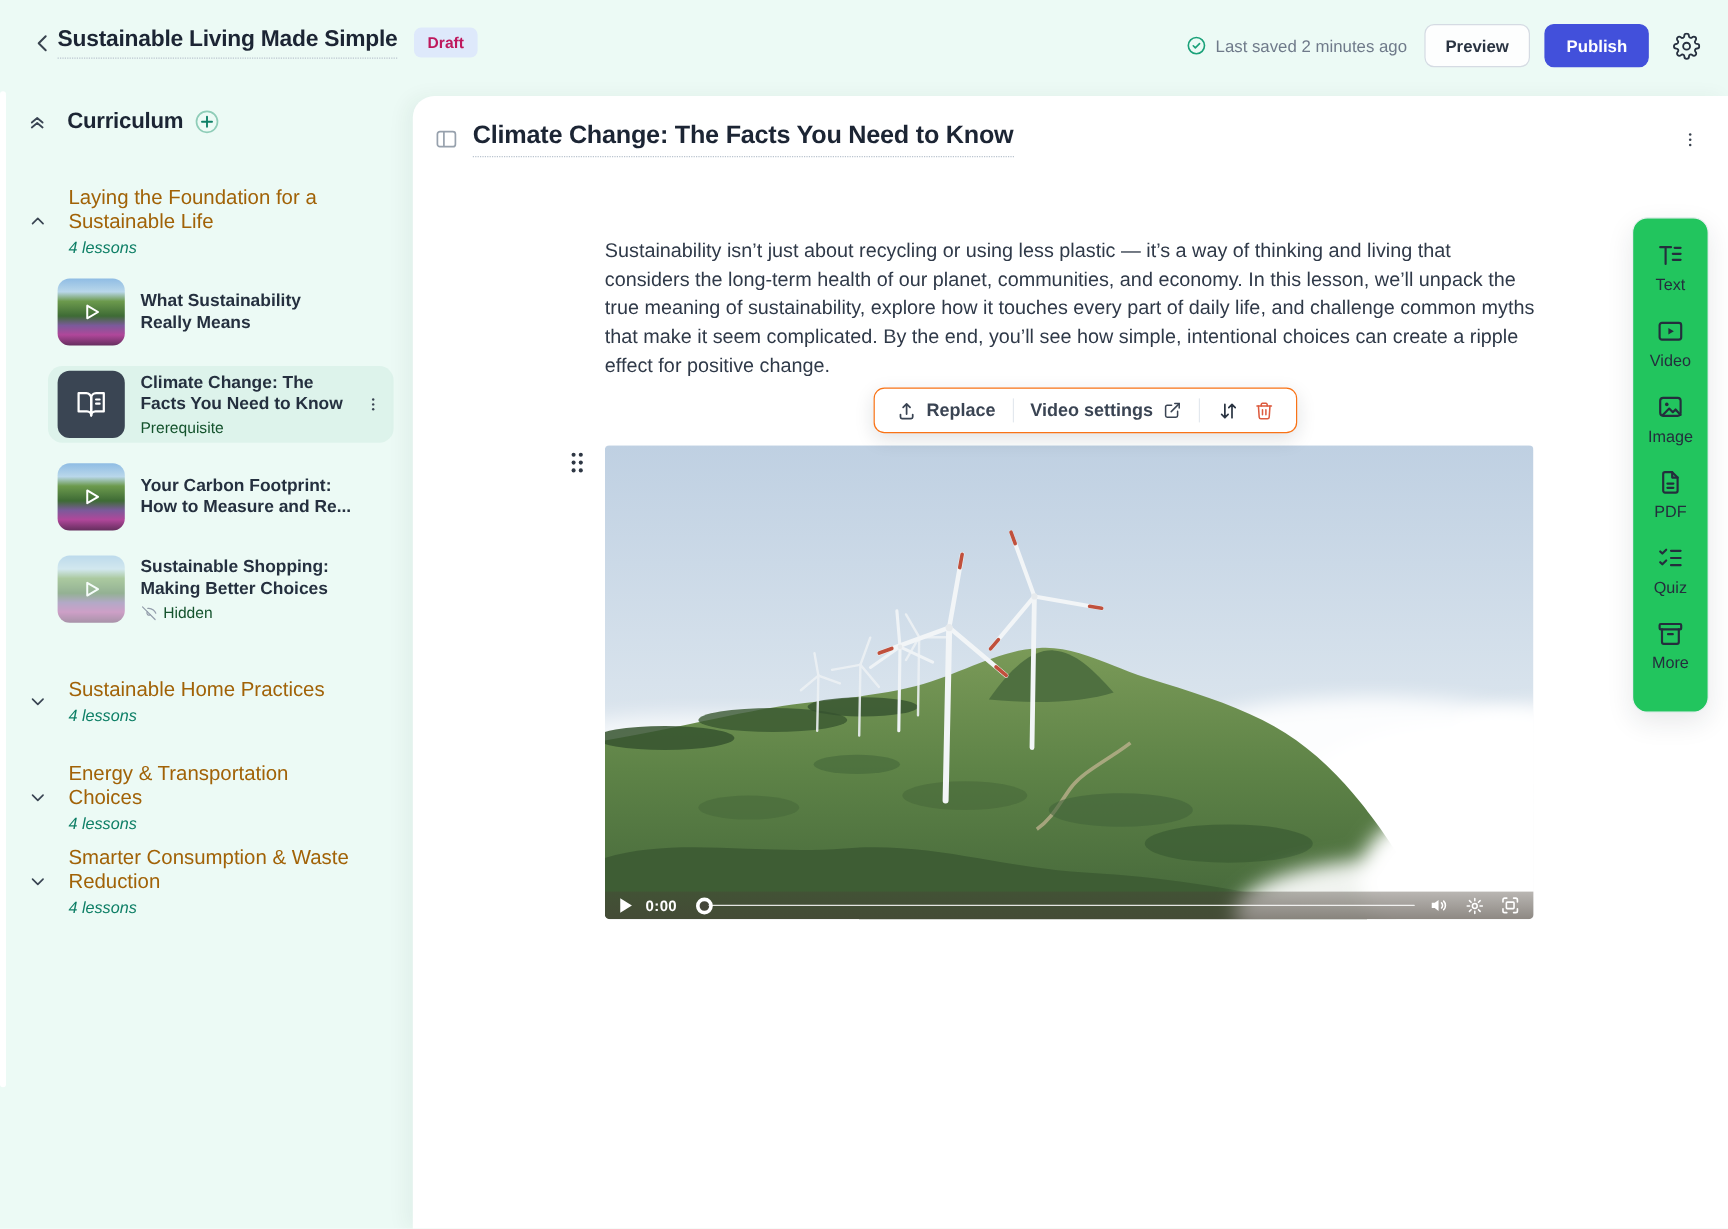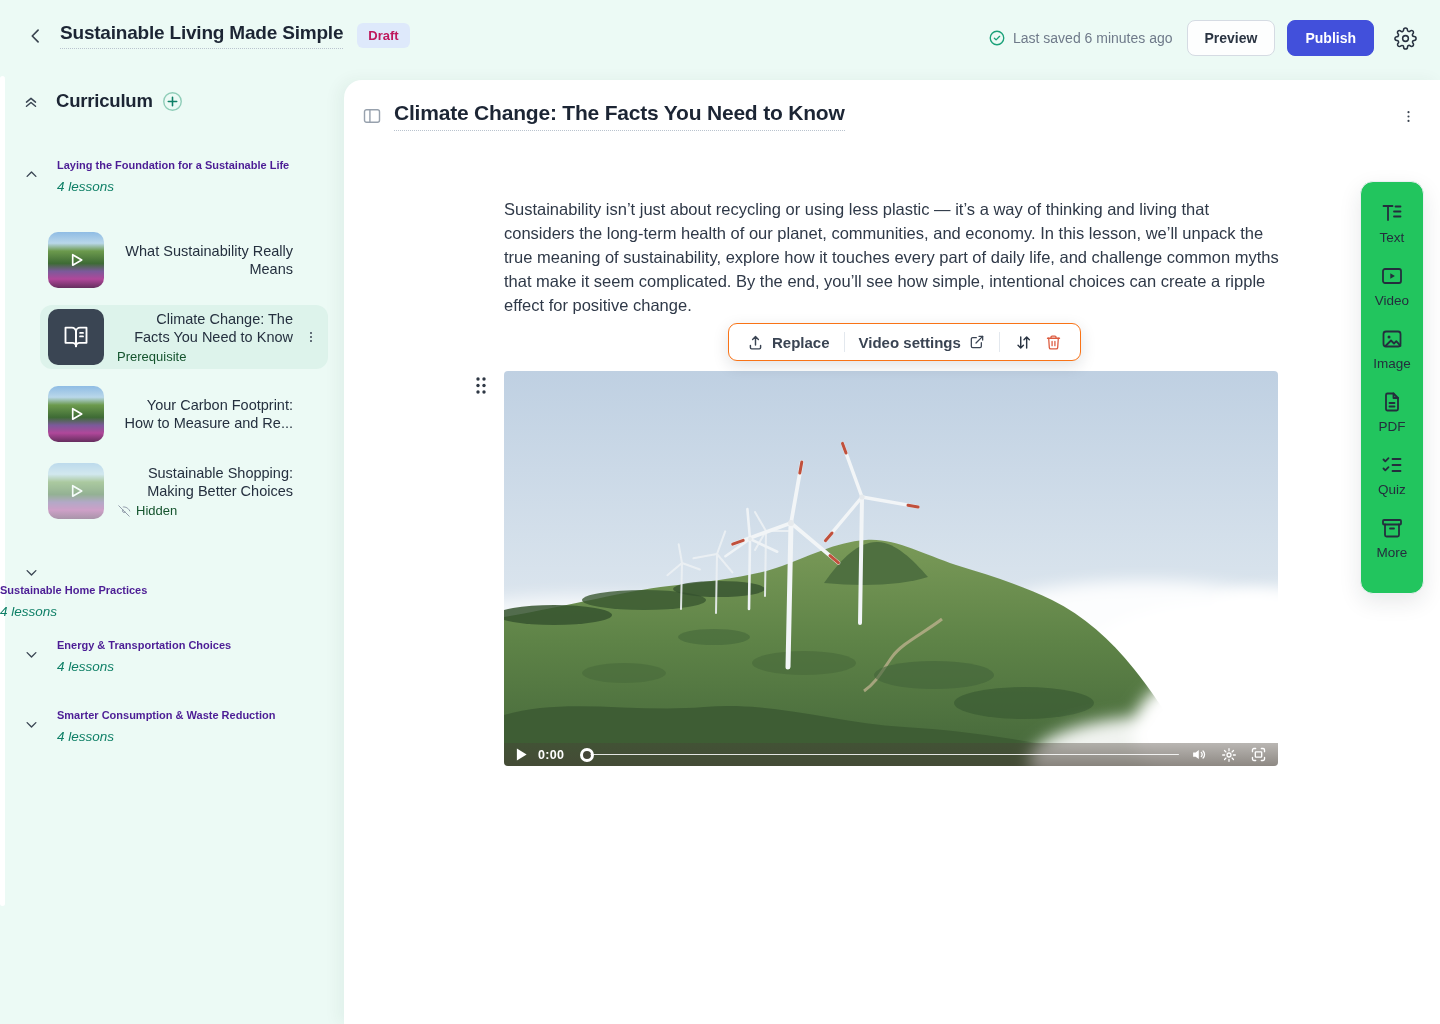--- a/index.html
+++ b/index.html
@@ -9,21 +9,21 @@
     background: #ECFAF5;
     font-family: "Liberation Sans", sans-serif;
     color: #212B3B;
     overflow: hidden;
   }
   svg { display:block; }
 
   
   .header-left { position:absolute; left:24px; top:22px; display:flex; align-items:center; z-index:3; }
   .back-btn { width:24px; height:24px; display:flex; align-items:center; justify-content:center; cursor:pointer; }
-  .course-title { margin-left:12px; font-size:19px; font-weight:700; letter-spacing:-0.2px; color:#1C2534;
+  .course-title { font-size:19px; font-weight:700; letter-spacing:-0.2px; color:#1C2534;
     border-bottom:1.5px dotted #B9C3CE; padding-bottom:4px; cursor:text; }
   .draft-badge { margin-left:14px; background:#DEE9FB; color:#be185d; font-size:13px; font-weight:700;
     padding:5px 11px; border-radius:6px; }
   .header-right { position:absolute; right:22px; top:20px; display:flex; align-items:center; z-index:3; }
   .saved { display:flex; align-items:center; gap:7px; font-size:14px; color:#6F7A8A; margin-right:14px; }
   .btn { font-family:"Liberation Sans",sans-serif; font-size:14px; font-weight:700; border-radius:8px;
     padding:9px 17px; cursor:pointer; }
   .btn-preview { background:#FDFEFE; border:1px solid #D5DBE3; color:#2A3442; }
   .btn-publish { background:#4250DB; border:1px solid #4250DB; color:#fff; margin-left:12px; }
   .gear-btn { margin-left:18px; width:26px; height:26px; display:flex; align-items:center; justify-content:center; cursor:pointer; }
@@ -31,34 +31,34 @@
   
   .sidebar { position:absolute; left:0; top:76px; width:344px; bottom:0; }
   .scroll-track { position:absolute; left:0; top:0; width:5px; height:830px; background:#fff; border-radius:3px; }
   .curriculum-row { position:absolute; left:22px; top:14px; display:flex; align-items:center; }
   .dbl-chevron { width:18px; margin-right:16px; cursor:pointer; }
   .curriculum-title { font-size:18.5px; font-weight:700; letter-spacing:-0.2px; color:#1C2534; }
   .plus-btn { margin-left:9px; width:21px; height:21px; cursor:pointer; }
 
   .section-header { position:absolute; left:0; width:344px; display:flex; cursor:pointer; }
   .chev-col { width:57px; display:flex; align-items:center; justify-content:flex-start; padding-left:24px; flex:none; }
-  .sec-text .sec-title { font-size:11px; font-weight:700; color:#4c1d95; line-height:20px; width:240px; }
+  .sec-text .sec-title { font-size:17px; font-weight:400; color:#a16207; line-height:20px; width:240px; }
   .sec-text .sec-meta { margin-top:4px; font-size:13.5px; color:#0E7F66;font-style:italic; }
 
   .lesson-list { position:absolute; left:40px; top:152px; width:288px; }
   .lesson-row { position:relative; display:flex; align-items:center; padding:4px 8px; border-radius:12px;
     margin-bottom:13px; cursor:pointer; }
   .lesson-row.selected { background:#DDF3EB; }
   .thumb { width:56px; height:56px; border-radius:10px; flex:none; position:relative; overflow:hidden;
     background: linear-gradient(180deg,#8FBCE4 0%,#B9D7EA 20%,#6C9A4D 34%,#3E6B35 56%,#7B5A9A 70%,#B0479A 84%,#652E5E 100%); }
   .thumb .play-ol { position:absolute; inset:0; display:flex; align-items:center; justify-content:center; }
   .thumb.dimmed { opacity:0.5; }
   .tile { width:56px; height:56px; border-radius:10px; flex:none; background:#3A4553; display:flex; align-items:center; justify-content:center; }
   .lesson-text { margin-left:13px; width:176px; }
-  .lesson-title { font-size:14.5px; font-weight:400; color:#25303F; line-height:18px;text-align:right; }
+  .lesson-title { font-size:14.5px; font-weight:700; color:#25303F; line-height:18px; }
   .lesson-tag { margin-top:3px; font-size:13px; color:#14532d; display:flex; align-items:center; gap:5px; }
   .row-dots { position:absolute; right:10px; top:50%; transform:translateY(-50%); cursor:pointer; }
 
   
   .main-card { position:absolute; left:344px; top:80px; right:0; bottom:0; background:#fff;
     border-top-left-radius:18px; box-shadow:-6px 0 16px rgba(20,60,45,0.05); }
   .lesson-header { position:absolute; top:21px; left:18px; right:24px; display:flex; align-items:center; }
   .panel-toggle { width:20px; height:20px; cursor:pointer; flex:none; }
   .main-title { margin-left:12px; font-size:21px; font-weight:700; letter-spacing:-0.2px; color:#1C2534;
     border-bottom:1.5px dotted #B9C3CE; padding-bottom:5px; cursor:text; }
@@ -108,21 +108,21 @@
   <div class="course-title">Sustainable Living Made Simple</div>
   <div class="draft-badge">Draft</div>
 </div>
 
 <div class="header-right">
   <div class="saved">
     <svg width="18" height="18" viewBox="0 0 24 24" fill="none" stroke="#1AA179" stroke-width="1.8" stroke-linecap="round" stroke-linejoin="round">
         <circle cx="12" cy="12" r="9"></circle>
         <path d="M8.5 12.2l2.3 2.3 4.7-4.7"></path>
       </svg>
-    <span>Last saved 6 minutes ago</span>
+    <span>Last saved 2 minutes ago</span>
   </div>
   <button class="btn btn-preview">Preview</button>
   <button class="btn btn-publish">Publish</button>
   <div class="gear-btn">
     <svg width="23" height="23" viewBox="0 0 24 24" fill="none" stroke="#273140" stroke-width="1.6" stroke-linecap="round" stroke-linejoin="round">
         <circle cx="12" cy="12" r="3"></circle>
         <path d="M19.4 15a1.65 1.65 0 0 0 .33 1.82l.06.06a2 2 0 0 1 0 2.83 2 2 0 0 1-2.83 0l-.06-.06a1.65 1.65 0 0 0-1.82-.33 1.65 1.65 0 0 0-1 1.51V21a2 2 0 0 1-2 2 2 2 0 0 1-2-2v-.09A1.65 1.65 0 0 0 9 19.4a1.65 1.65 0 0 0-1.82.33l-.06.06a2 2 0 0 1-2.83 0 2 2 0 0 1 0-2.83l.06-.06a1.65 1.65 0 0 0 .33-1.82 1.65 1.65 0 0 0-1.51-1H3a2 2 0 0 1-2-2 2 2 0 0 1 2-2h.09A1.65 1.65 0 0 0 4.6 9a1.65 1.65 0 0 0-.33-1.82l-.06-.06a2 2 0 0 1 0-2.83 2 2 0 0 1 2.83 0l.06.06a1.65 1.65 0 0 0 1.82.33H9a1.65 1.65 0 0 0 1-1.51V3a2 2 0 0 1 2-2 2 2 0 0 1 2 2v.09a1.65 1.65 0 0 0 1 1.51 1.65 1.65 0 0 0 1.82-.33l.06-.06a2 2 0 0 1 2.83 0 2 2 0 0 1 0 2.83l-.06.06a1.65 1.65 0 0 0-.33 1.82V9a1.65 1.65 0 0 0 1.51 1H21a2 2 0 0 1 2 2 2 2 0 0 1-2 2h-.09a1.65 1.65 0 0 0-1.51 1z"></path>
       </svg>
   </div>
 </div>
@@ -218,21 +218,21 @@
               <path d="M3 3l18 18"></path>
               <path d="M10.6 5.1A9.8 9.8 0 0 1 12 5c5 0 9 4.4 10 7- .4 1-1.3 2.4-2.7 3.7M6.6 6.6C4.3 8 2.7 10.2 2 12c1 2.6 5 7 10 7 1.5 0 2.9-.4 4.2-1"></path>
               <path d="M9.9 9.9a3 3 0 0 0 4.2 4.2"></path>
             </svg>
           <span>Hidden</span>
         </div>
       </div>
     </div>
   </div>
 
-  <div class="section-header" style="top:489px;flex-direction:column;">
+  <div class="section-header" style="top:489px;">
     <div class="chev-col">
         <svg width="15" height="15" viewBox="0 0 24 24" fill="none" stroke="#3A4553" stroke-width="2.2" stroke-linecap="round" stroke-linejoin="round">
           <path d="M5 9l7 7 7-7"></path>
         </svg>
       </div>
     <div class="sec-text">
       <div class="sec-title">Sustainable Home Practices</div>
       <div class="sec-meta">4 lessons</div>
     </div>
   </div>

